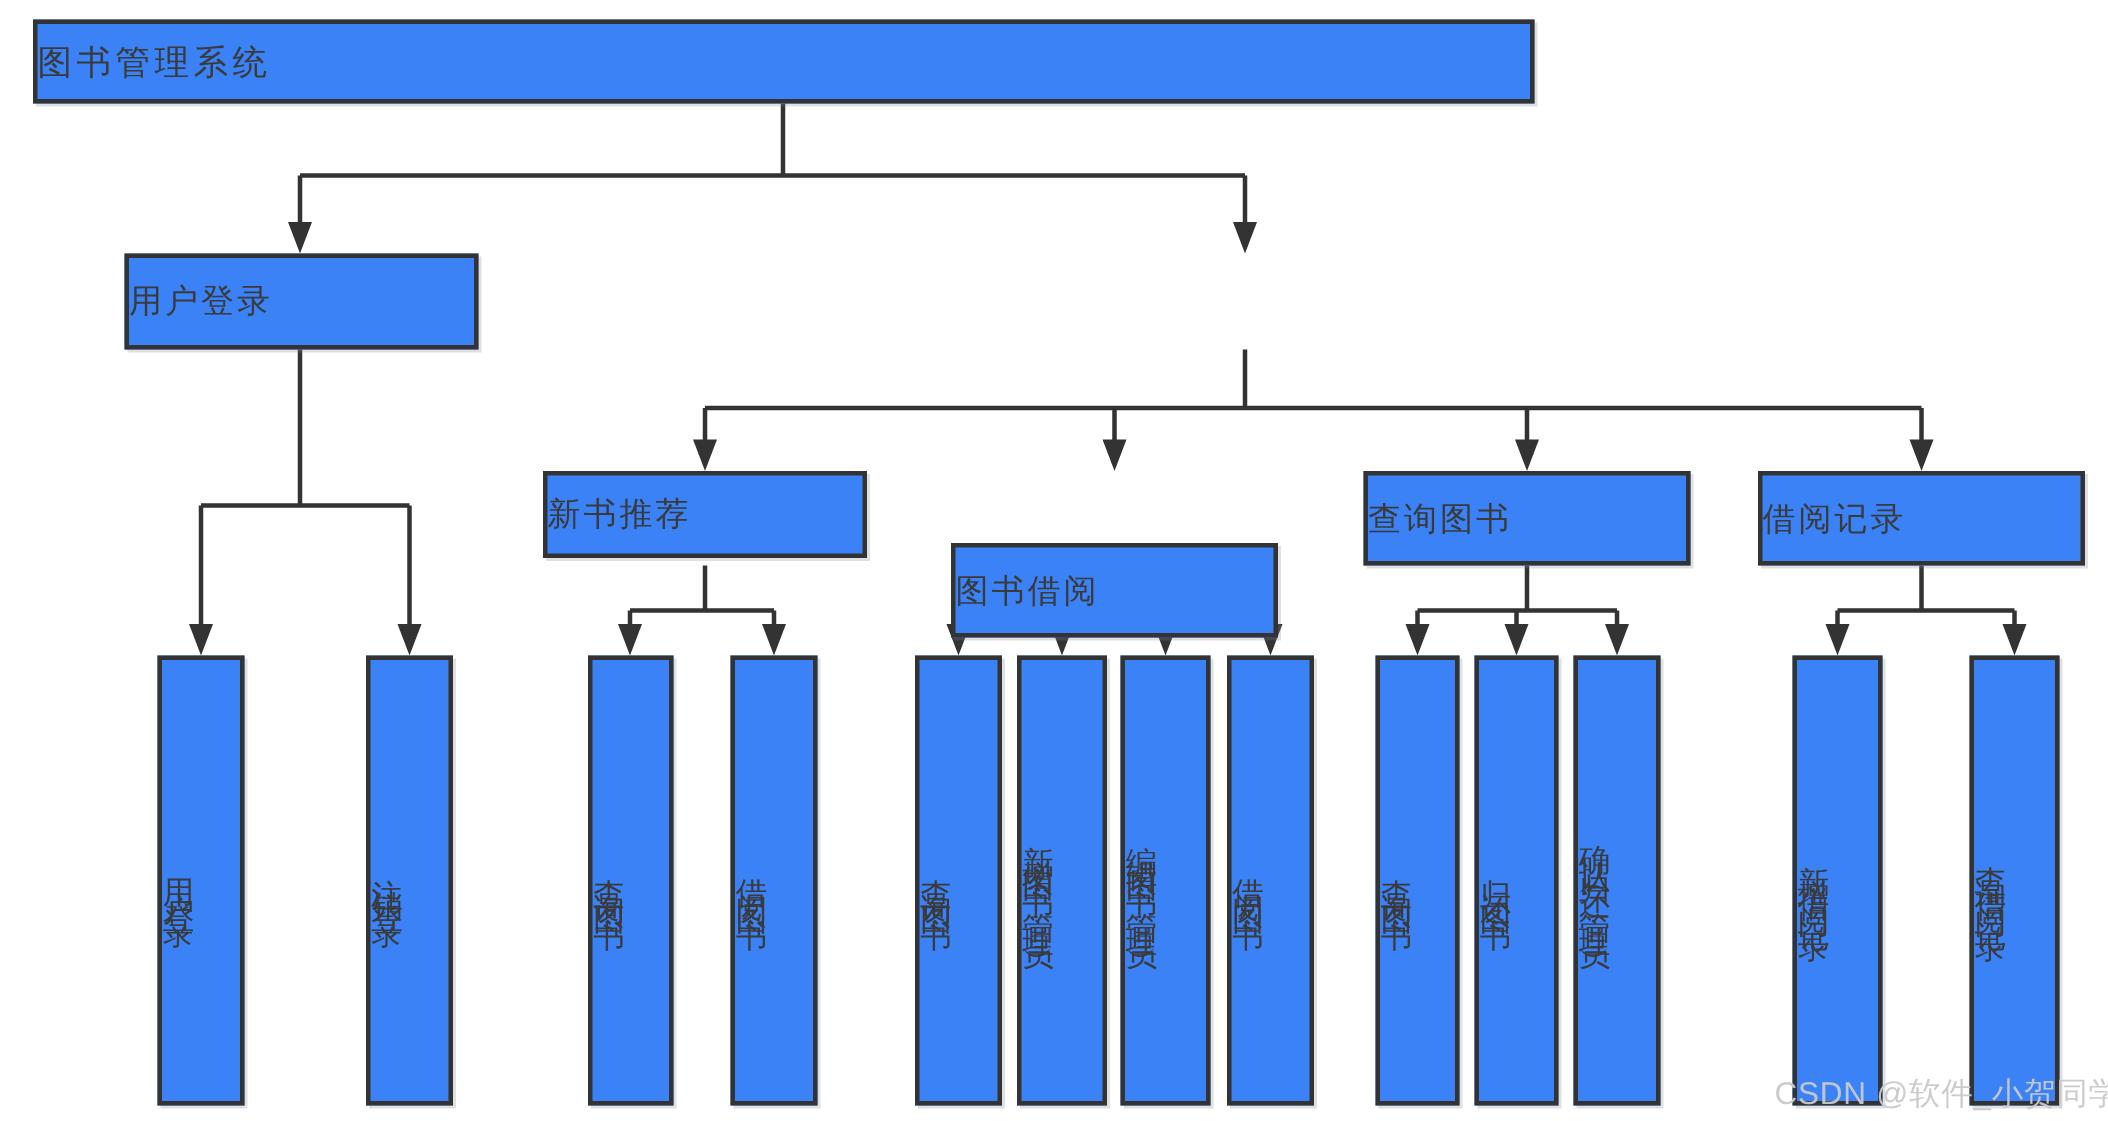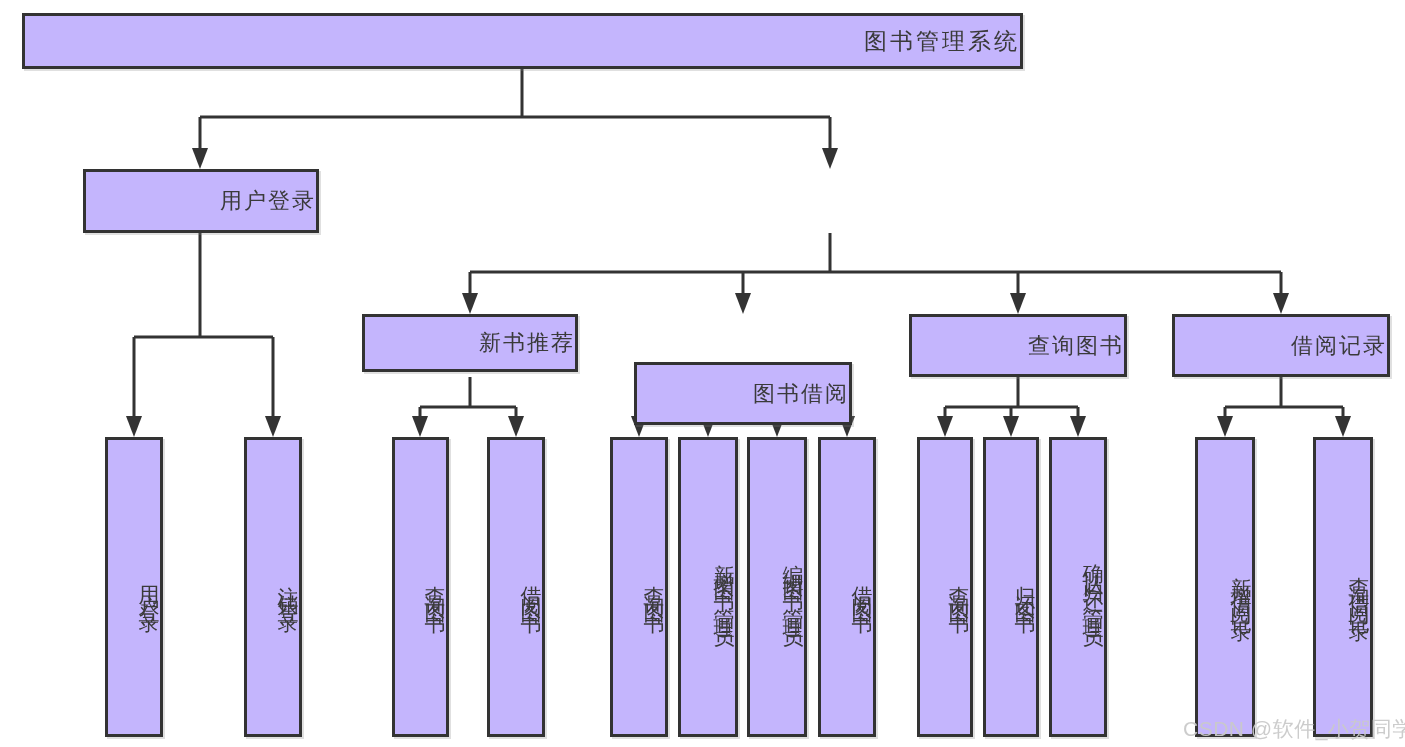--- a/index.html
+++ b/index.html
@@ -8,46 +8,46 @@
     width:1405px;height:747px;
     background:#ffffff;
     font-family:"Liberation Sans","DejaVu Sans",sans-serif;
     overflow:hidden;
   }
   #wires{position:absolute;left:0;top:0;z-index:1;}
   .node{
     position:absolute;
     box-sizing:border-box;
     border:3px solid #333333;
-    background:#c4b5fd;
+    background:#3b82f6;
     color:#3a3a3a;
     display:flex;
     align-items:center;
-    justify-content:flex-end;
+    justify-content:flex-start;
     z-index:2;
     box-shadow:2px 2px 0 rgba(130,130,130,0.25);
   }
   .h-label{font-size:22px;letter-spacing:2px;white-space:nowrap;}
   .root-label{font-size:23px;letter-spacing:3px;}
   .v-label{
     writing-mode:vertical-rl;
     text-orientation:mixed;
     font-size:21px;
     letter-spacing:9px;
     line-height:1;
     white-space:nowrap;
   }
   
   .n-root{left:22px;top:13px;width:1001px;height:56px;}
   .n-user-login{left:83px;top:169px;width:236px;height:64px;}
   .n-book-mgmt{left:712px;top:169px;width:235px;height:64px;}
   .n-new-rec{left:362px;top:314px;width:216px;height:58px;}
   .n-book-borrow{left:634px;top:314px;width:218px;height:63px;margin-top:48px;}
   .n-cur-borrow{left:909px;top:314px;width:218px;height:63px;}
-  .n-borrow-rec{left:1172px;top:314px;width:218px;height:63px;padding-left:31px;}
+  .n-borrow-rec{left:1172px;top:314px;width:218px;height:63px;}
   .leaf{top:437px;height:300px;}
   .l-user-login{left:105px;width:58px;}
   .l-logout{left:244px;width:58px;}
   .l-rec-query{left:392px;width:57px;}
   .l-rec-borrow{left:487px;width:58px;}
   .l-bb-query{left:610px;width:58px;}
   .l-bb-add{left:678px;width:60px;}
   .l-bb-edit{left:747px;width:60px;}
   .l-bb-borrow{left:818px;width:58px;}
   .l-cb-query{left:917px;width:56px;}

